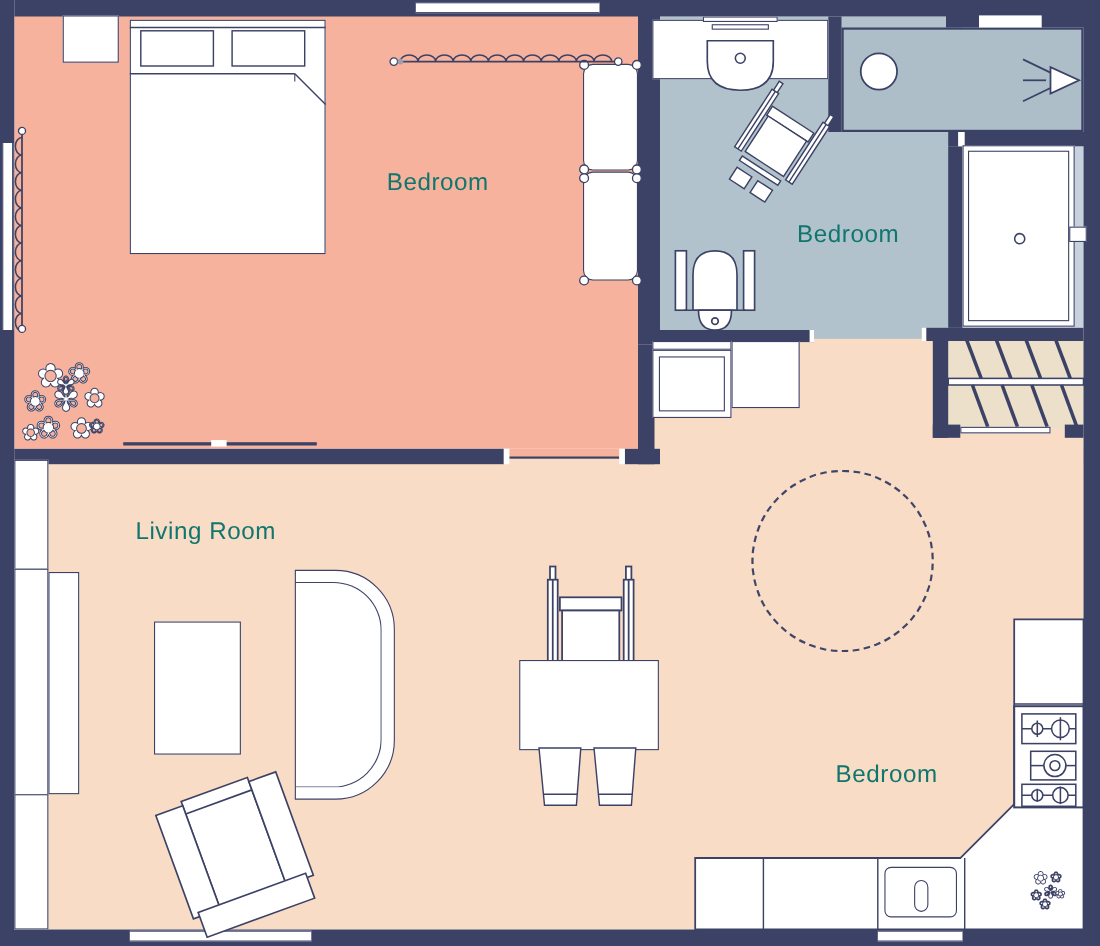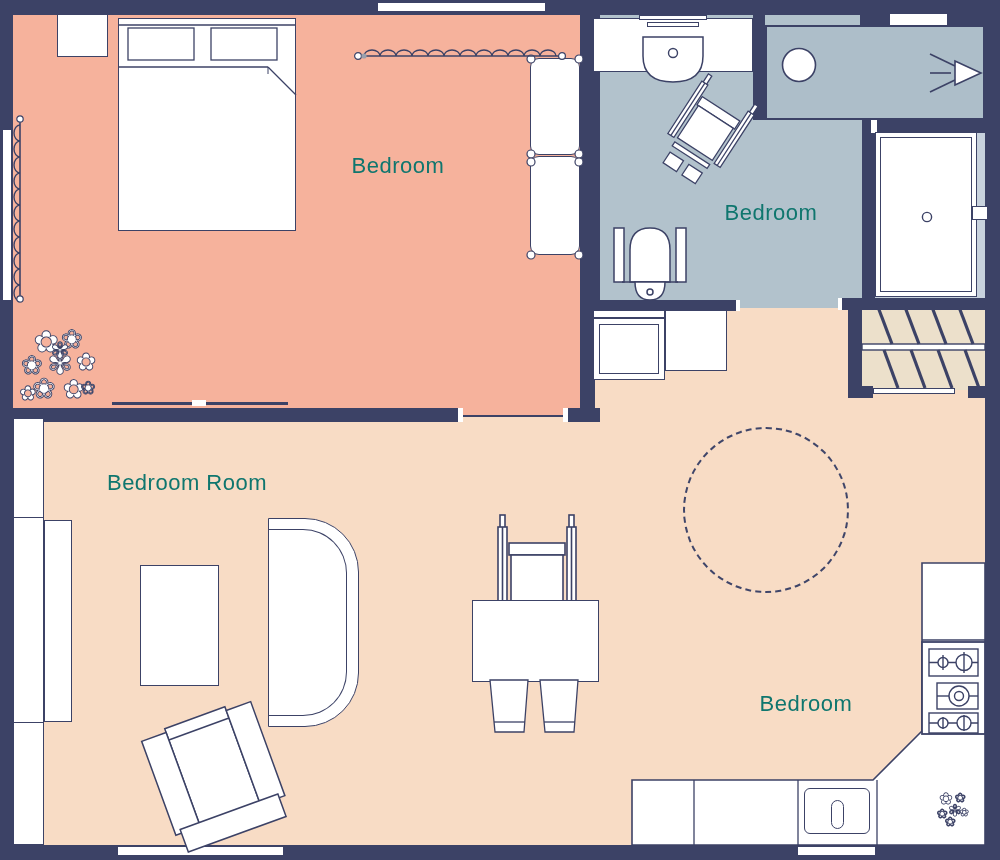--- a/index.html
+++ b/index.html
@@ -220,21 +220,21 @@
       <g fill="#ffffff" stroke="#3c4266" stroke-width="1.5">
         <rect x="34" y="4" width="64" height="104"></rect>
         <rect x="8" y="8" width="26" height="100"></rect>
         <rect x="98" y="8" width="26" height="100"></rect>
         <rect x="14" y="104" width="104" height="24"></rect>
         <line x1="34" y1="16" x2="98" y2="16"></line>
       </g>
     </svg>
   </div>
 
-  <div class="label" style="left:187px;top:483px;">Bedroom Room</div>
+  <div class="label" style="left:187px;top:483px;">Living Room</div>
 
   <div class="abs" style="left:494px;top:515px;width:86px;height:125px;">
     <svg width="86" height="125" viewBox="0 0 86 125">
       <g fill="#ffffff" stroke="#3c4266" stroke-width="1.6">
         <rect x="6" y="0" width="5" height="14"></rect>
           <rect x="75" y="0" width="5" height="14"></rect>
         <rect x="4" y="12" width="9" height="78"></rect>
           <line x1="8.5" y1="12" x2="8.5" y2="90"></line>
         <rect x="73" y="12" width="9" height="78"></rect>
           <line x1="77.5" y1="12" x2="77.5" y2="90"></line>

